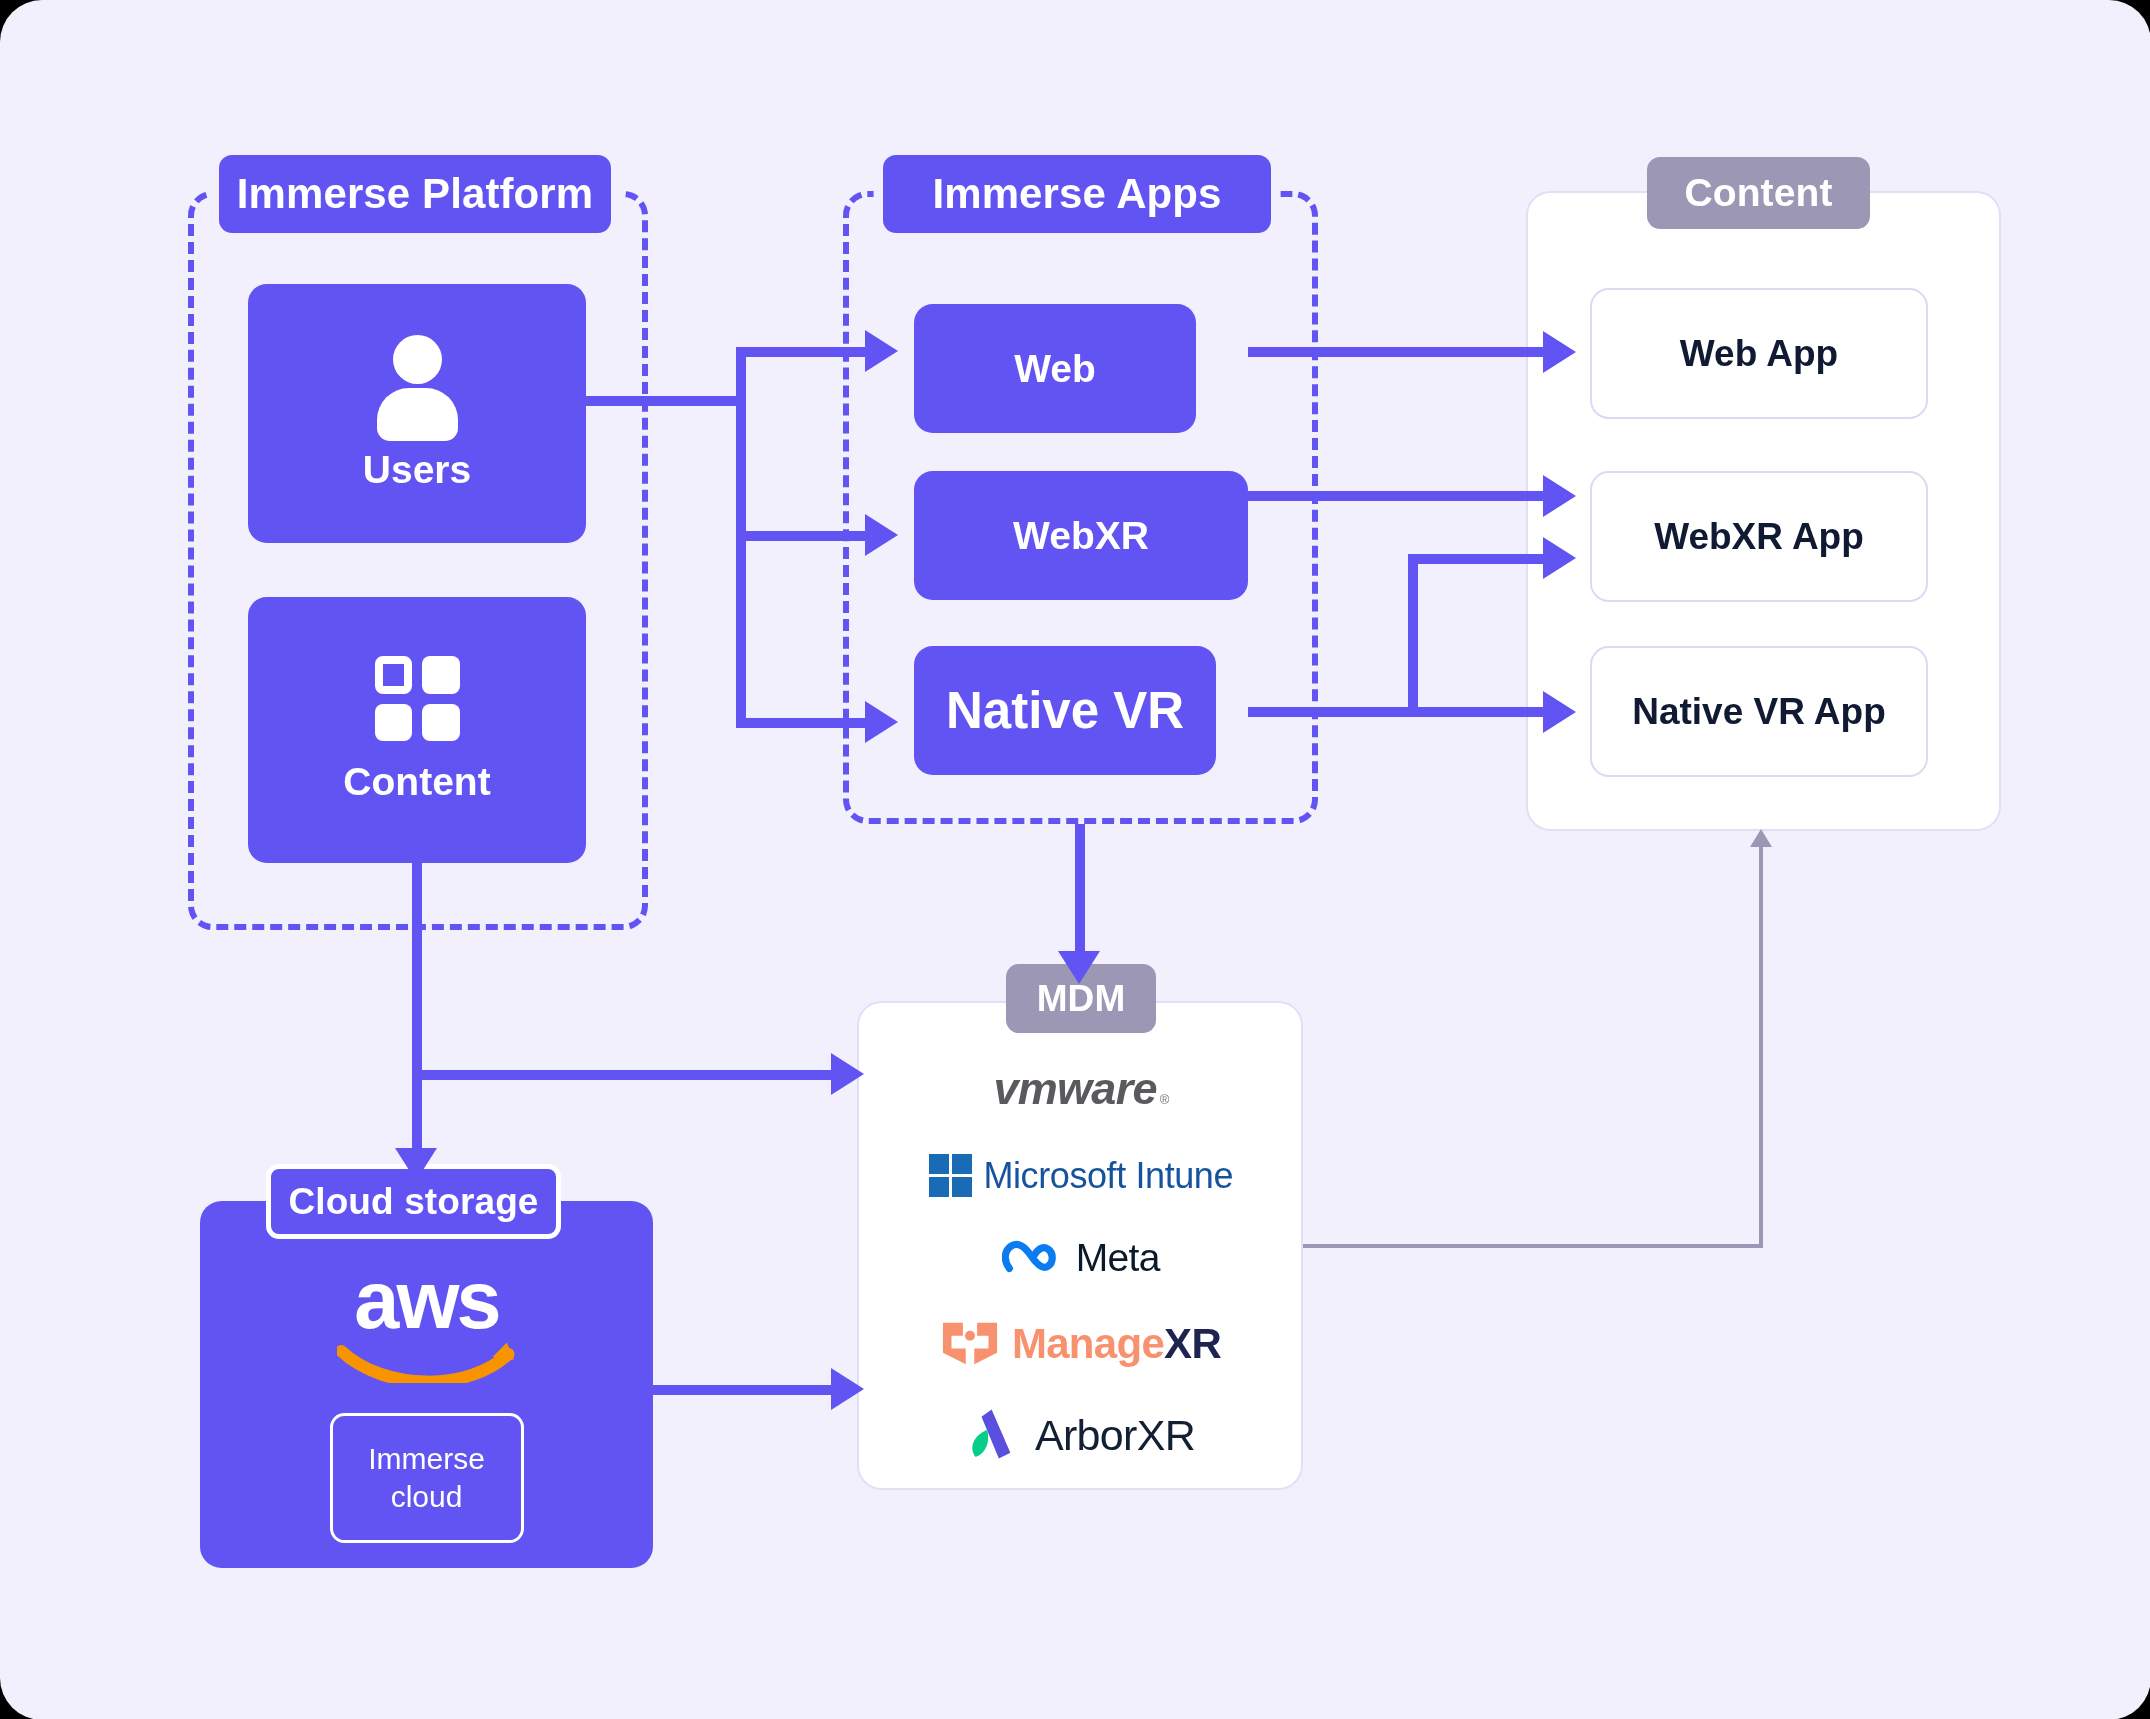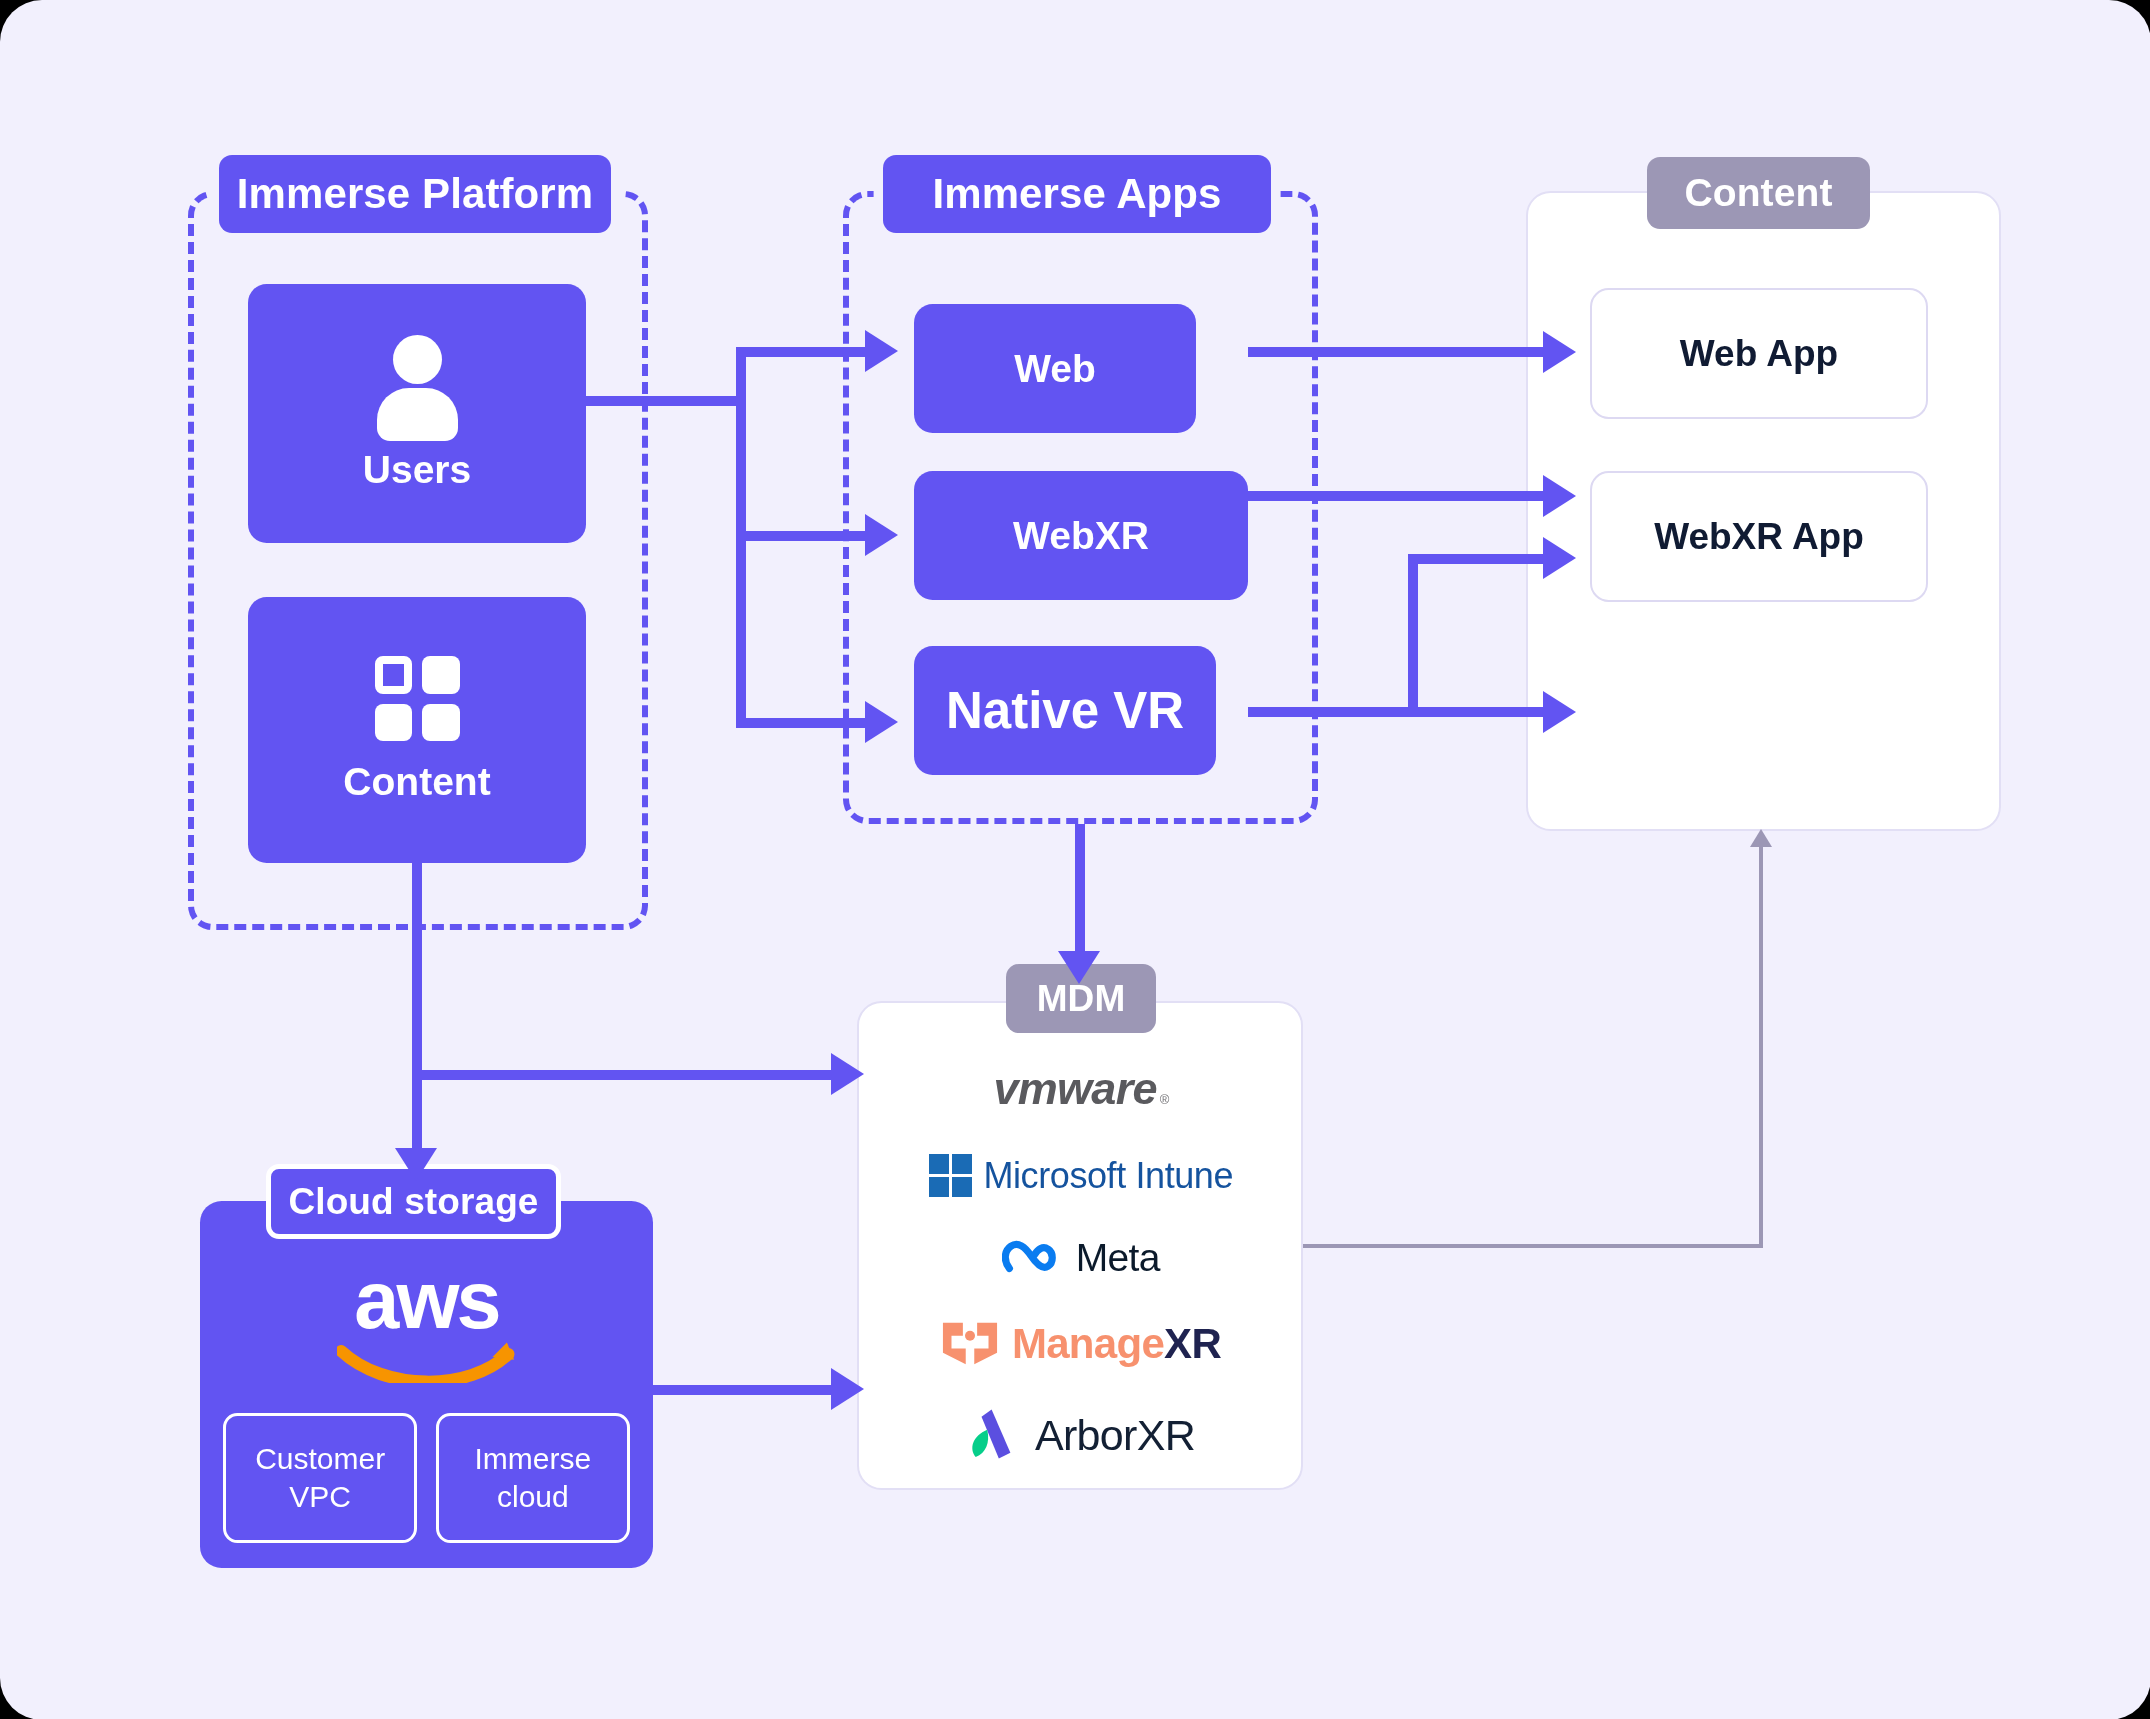--- a/index.html
+++ b/index.html
@@ -113,20 +113,23 @@
   <div class="abs panel-white" style="left:1526px;top:191px;width:475px;height:640px;"></div>
 
   <div class="abs pill gray" style="left:1647px;top:157px;width:223px;height:72px;font-size:39px;">Content</div>
 
   <div class="abs box-white" style="left:1590px;top:288px;width:338px;height:131px;">
     <span>Web App</span>
   </div>
   <div class="abs box-white" style="left:1590px;top:471px;width:338px;height:131px;">
     <span>WebXR App</span>
   </div>
+  <div class="abs box-white" style="left:1590px;top:646px;width:338px;height:131px;">
+    <span>Native VR App</span>
+  </div>
 
   <div class="abs panel-white" style="left:857px;top:1001px;width:446px;height:489px;"></div>
 
   <div class="abs pill gray" style="left:1006px;top:964px;width:150px;height:69px;font-size:37px;">MDM</div>
 
   <div class="abs" style="left:865px;top:1043px;width:432px;height:439px;display:flex;flex-direction:column;justify-content:space-around;">
 
     <div class="logorow">
       <div class="vmware">
         <b>vmware</b>
@@ -180,21 +183,20 @@
     </div>
   </div>
 
   <div class="abs card-purple" style="left:188px;top:1201px;width:453px;height:367px;justify-content:flex-start;border-radius:21.6px;margin-left:12px;">
     <div class="aws-word" style="margin-top:65px;">aws</div>
     <svg width="180" height="45" viewBox="0 0 250 62" style="margin-top:2.9px;" aria-hidden="true">
       <path d="M6 18 C66 74 184 74 238 22" fill="none" stroke="#F79400" stroke-width="17" stroke-linecap="round"></path>
       <path d="M236 6 L246 30 L216 26 Z" fill="#F79400"></path>
     </svg>
     <div style="display:flex;gap:18.7px;margin-top:30px;">
-      <div class="subbox" style="width:188px;height:124px;">Customer VPC</div>
       <div class="subbox" style="width:188px;height:124px;">Immerse cloud</div>
     </div>
   </div>
 
   <div class="abs pill outlined" style="left:266px;top:1164px;width:295px;height:75px;font-size:37px;">Cloud storage</div>
 
   <div class="abs ln" style="left:586px;top:396px;width:160px;height:10px;"></div>
   <div class="abs ln" style="left:736px;top:347px;width:10px;height:381px;"></div>
 
   <div class="abs ln" style="left:736px;top:347px;width:129px;height:10px;"></div>

